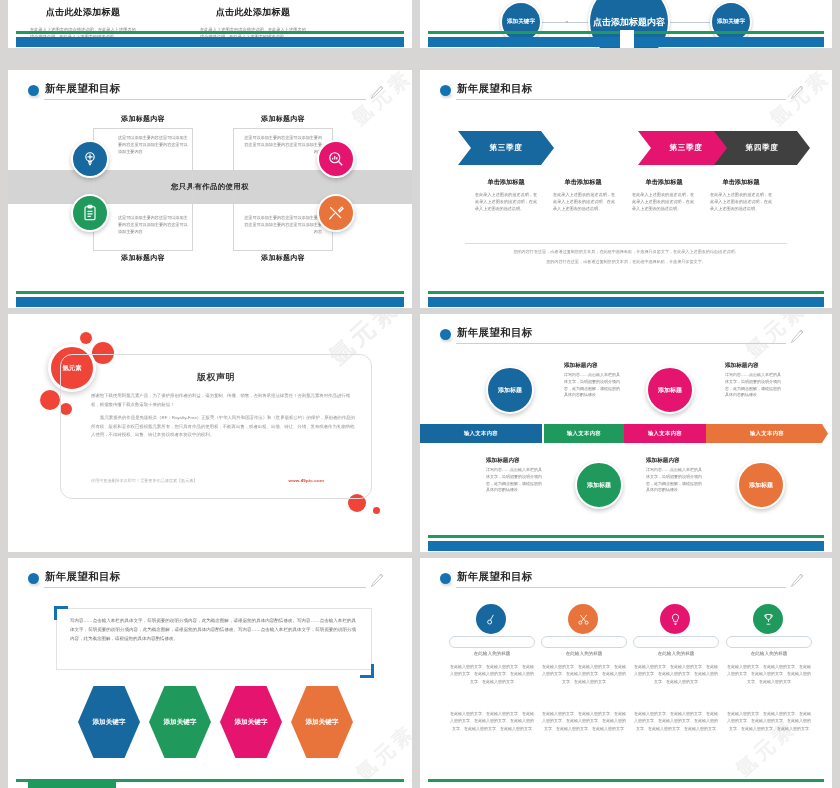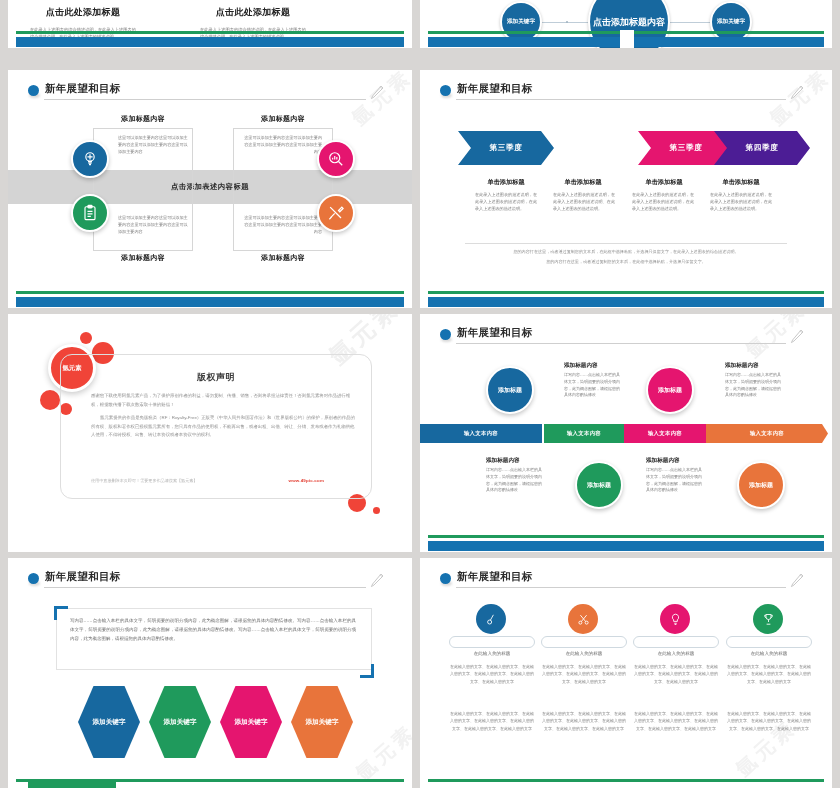--- a/index.html
+++ b/index.html
@@ -201,21 +201,21 @@
         <div class="rule"></div>
         <div class="pencil">
           <svg viewBox="0 0 16 18" width="16" height="18">
             <path d="M13 2 L15 4 L6 13 L3.4 14.6 L4.6 12 Z" fill="none" stroke="#c9c9c9" stroke-width="1"></path>
             <path d="M12.2 2.8 L14.2 4.8" stroke="#c9c9c9" stroke-width="1"></path>
           </svg>
         </div>
       </div>
 
       <div class="grayband" style="top:100px; height:34px;"></div>
-      <div class="band-title" style="top:112px;">点击添加表述内容标题</div>
+      <div class="band-title" style="top:112px;">您只具有作品的使用权</div>
 
       <div class="frame" style="left:85px; top:58px; width:100px; height:123px;"></div>
       <div class="frame" style="left:225px; top:58px; width:100px; height:123px;"></div>
 
       <div class="cap" style="left:85px; top:44px; width:100px;">添加标题内容</div>
       <div class="cap" style="left:225px; top:44px; width:100px;">添加标题内容</div>
       <div class="cap" style="left:85px; top:183px; width:100px;">添加标题内容</div>
       <div class="cap" style="left:225px; top:183px; width:100px;">添加标题内容</div>
 
       <div class="para" style="left:110px; top:64px; width:72px; text-align:left;">这里可以添加主要内容这里可以添加主要内容这里可以添加主要内容这里可以添加主要内容</div>
@@ -275,21 +275,21 @@
           </svg>
         </div>
       </div>
 
       <div class="arrow" style="left:38px;  top:61px; width:96px; background:#17689f;">
         <span>第三季度</span>
       </div>
       <div class="arrow" style="left:218px; top:61px; width:96px; background:#e5156f;">
         <span>第三季度</span>
       </div>
-      <div class="arrow" style="left:294px; top:61px; width:96px; background:#4c1d95;">
+      <div class="arrow" style="left:294px; top:61px; width:96px; background:#404040;">
         <span>第四季度</span>
       </div>
 
       <div class="qt" style="left:40px;  top:108px; width:92px;">单击添加标题</div>
       <div class="qt" style="left:117px; top:108px; width:92px;">单击添加标题</div>
       <div class="qt" style="left:198px; top:108px; width:92px;">单击添加标题</div>
       <div class="qt" style="left:275px; top:108px; width:92px;">单击添加标题</div>
 
       <div class="qp" style="left:55px;  top:122px; width:62px;">在此录入上述图表的描述说明，在此录入上述图表的描述说明，在此录入上述图表的描述说明。</div>
       <div class="qp" style="left:133px; top:122px; width:62px;">在此录入上述图表的描述说明，在此录入上述图表的描述说明、在此录入上述图表的描述说明。</div>

